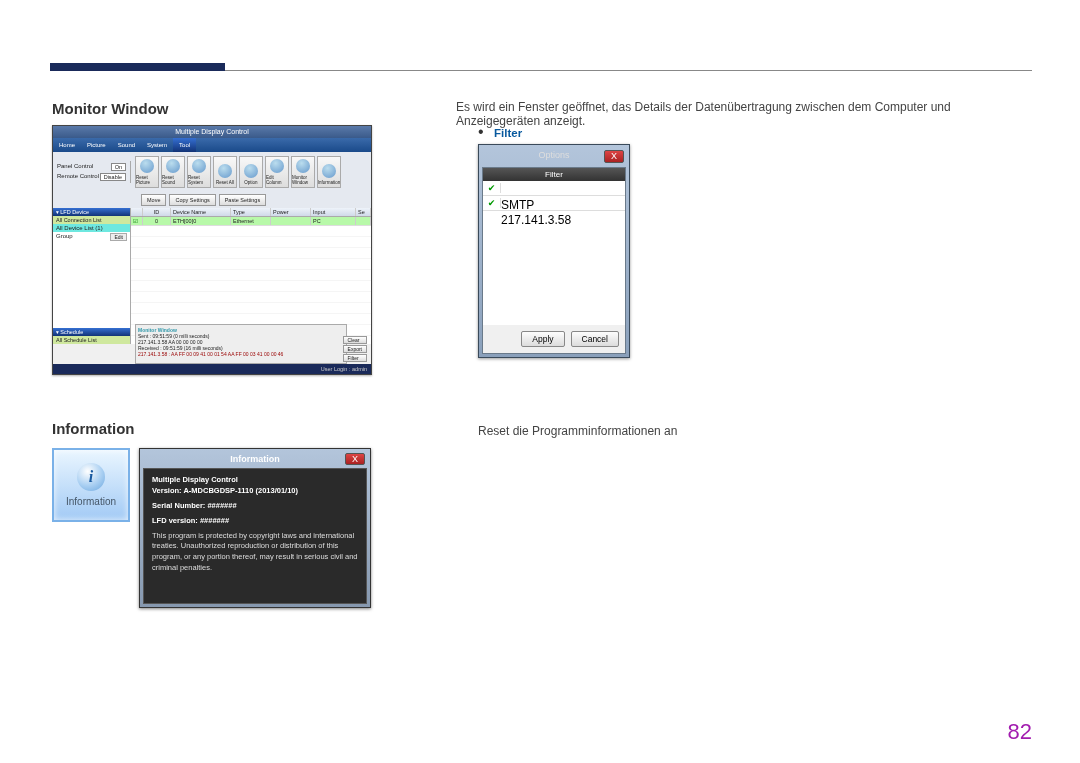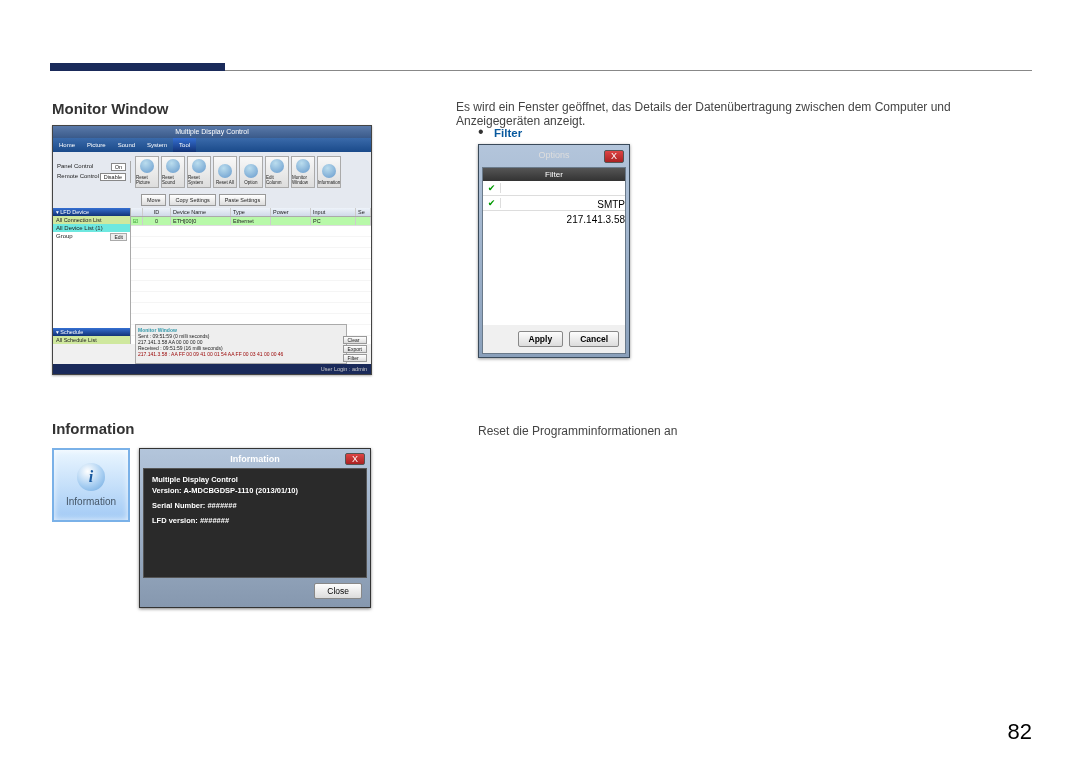--- a/index.html
+++ b/index.html
@@ -38,21 +38,21 @@
   .sub-bullet {
     font-size: 11.5px;
     color: #08599e;
     font-weight: bold;
   }
   .page-number {
     position: absolute;
     bottom: 18px;
     right: 48px;
     font-size: 22px;
-    color: #000000;
+    color: #a21caf;
   }
 
   
   .monitor-title { position: absolute; top: 100px; left: 52px; }
   .monitor-desc  { position: absolute; top: 100px; left: 456px; width: 580px; }
   .filter-bullet { position: absolute; top: 123px; left: 478px; }
   .filter-bullet .dot { color: #333; margin-right: 6px; }
 
   .mdc-window {
     position: absolute; top: 125px; left: 52px; width: 320px; height: 250px;
@@ -103,23 +103,23 @@
     box-shadow: 0 1px 3px rgba(0,0,0,0.4);
     display:flex; flex-direction:column; padding:3px;
   }
   .fd-title { display:flex; justify-content:space-between; color:#ddd; font-size:9px; padding:2px 2px 4px;}
   .fd-title .closebtn { background:linear-gradient(#d44,#a22); color:#fff; border:1px solid #555; width:20px; height:13px; text-align:center; line-height:11px; font-size:9px; border-radius:2px;}
   .fd-inner { flex:1; background:#f0f0f0; border:1px solid #6a7a8a; display:flex; flex-direction:column;}
   .fd-subtitle { background:linear-gradient(#555,#333); color:#fff; text-align:center; font-size:8px; padding:2px;}
   .fd-list { flex:1; background:#fff;}
   .fd-row { display:flex; align-items:center; border-bottom:1px solid #ddd; height:15px;}
   .fd-row .chk { width:18px; text-align:center; color:#090; border-right:1px solid #ddd;}
-  .fd-row .val { flex:1; text-align:right; font-size:10px;margin-top:33px;}
+  .fd-row .val { flex:1; text-align:left; font-size:12px;margin-top:33px;}
   .fd-actions { display:flex; justify-content:flex-end; gap:6px; padding:6px;}
-  .fd-actions button { background:linear-gradient(#fdfdfd,#dcdcdc); border:1px solid #888; border-radius:2px; font-size:8.5px; padding:2px 10px;font-weight:bold;}
+  .fd-actions button { background:linear-gradient(#fdfdfd,#dcdcdc); border:1px solid #888; border-radius:2px; font-size:8.5px; padding:2px 10px;}
 
   
   .info-title { position: absolute; top: 420px; left: 52px; }
   .info-desc  { position: absolute; top: 424px; left: 478px; }
 
   .info-tile {
     position: absolute; top: 448px; left: 52px;
     width: 78px; height: 74px;
     background: linear-gradient(#eaf6ff,#a2caf5);
     border: 2px solid #7ab1e8;
@@ -316,19 +316,17 @@
     <span class="closebtn">X</span>
   </div>
   <div class="id-inner">
     <div class="strong">Multiple Display Control</div>
     <div class="strong">Version: A-MDCBGDSP-1110 (2013/01/10)</div>
     <div class="sep"></div>
     <div class="strong">Serial Number: #######</div>
     <div class="sep"></div>
     <div class="strong">LFD version: #######</div>
     <div class="sep"></div>
-  </div>
-  <div class="id-actions">
-    <button>Close</button>
+    <div>This program is protected by copyright laws and international treaties. Unauthorized reproduction or distribution of this program, or any portion thereof, may result in serious civil and criminal penalties.</div>
   </div>
 </div>
 
 <div class="page-number">82</div>
 
 </body></html>

